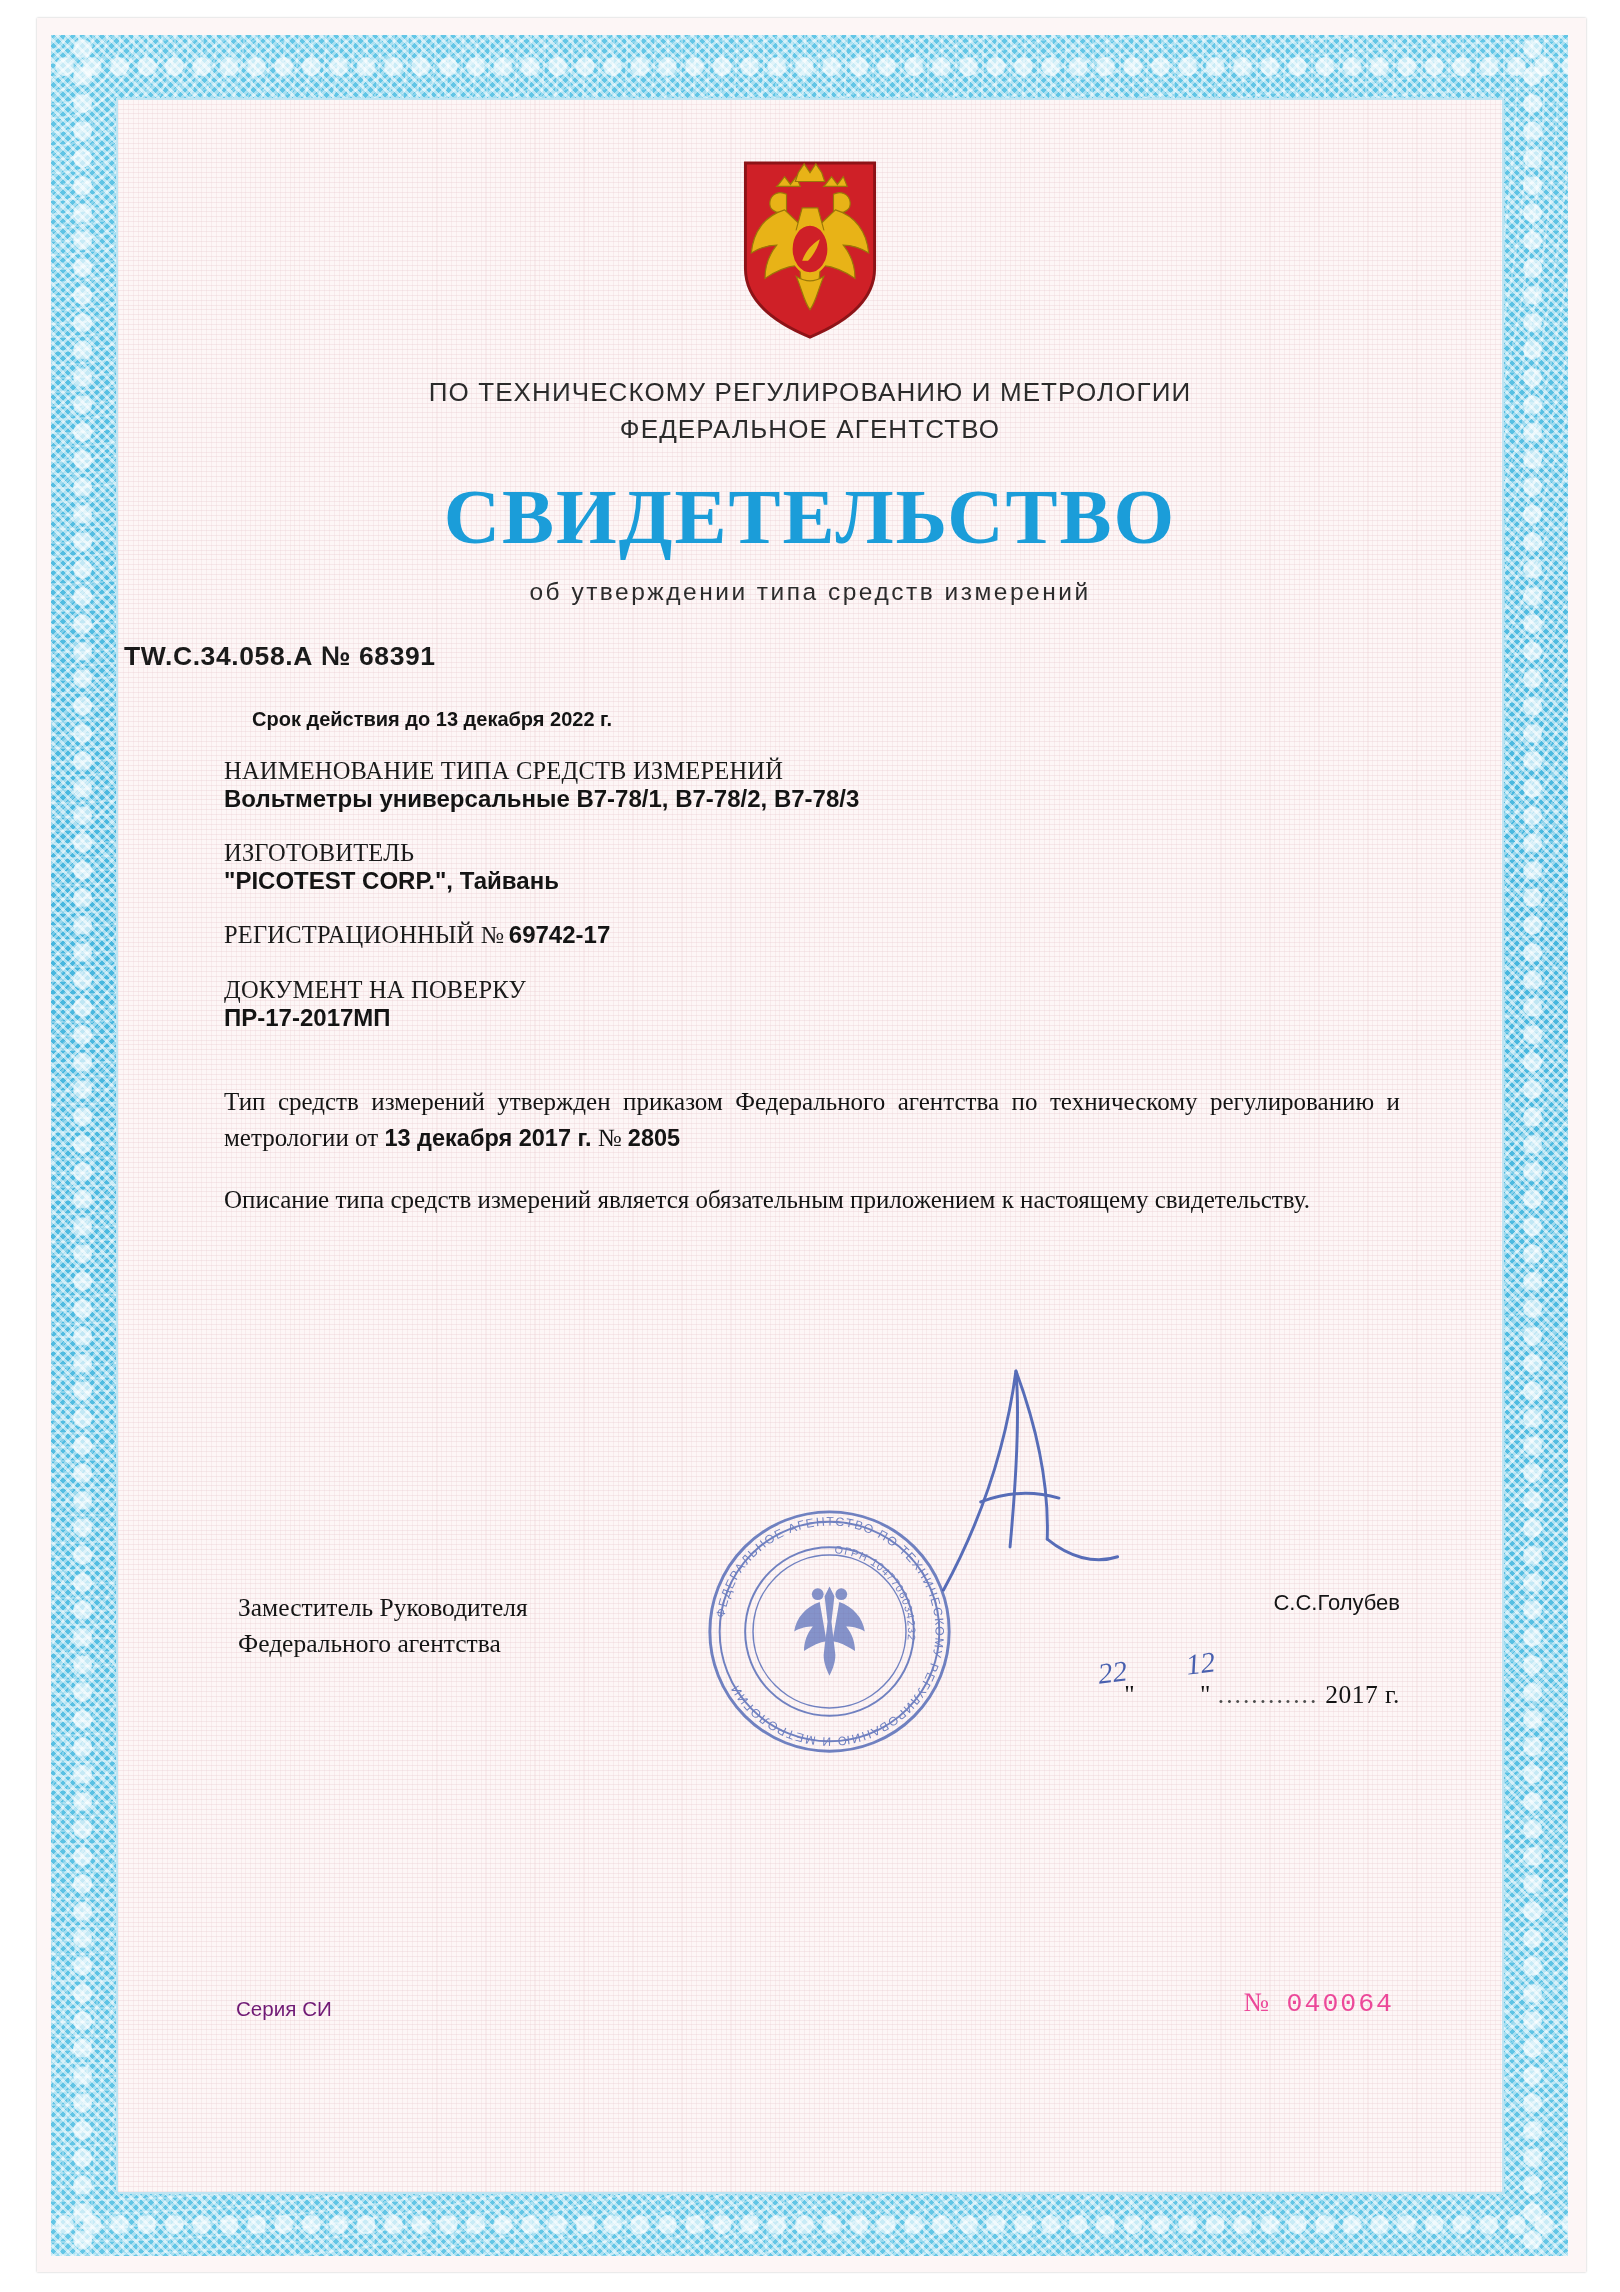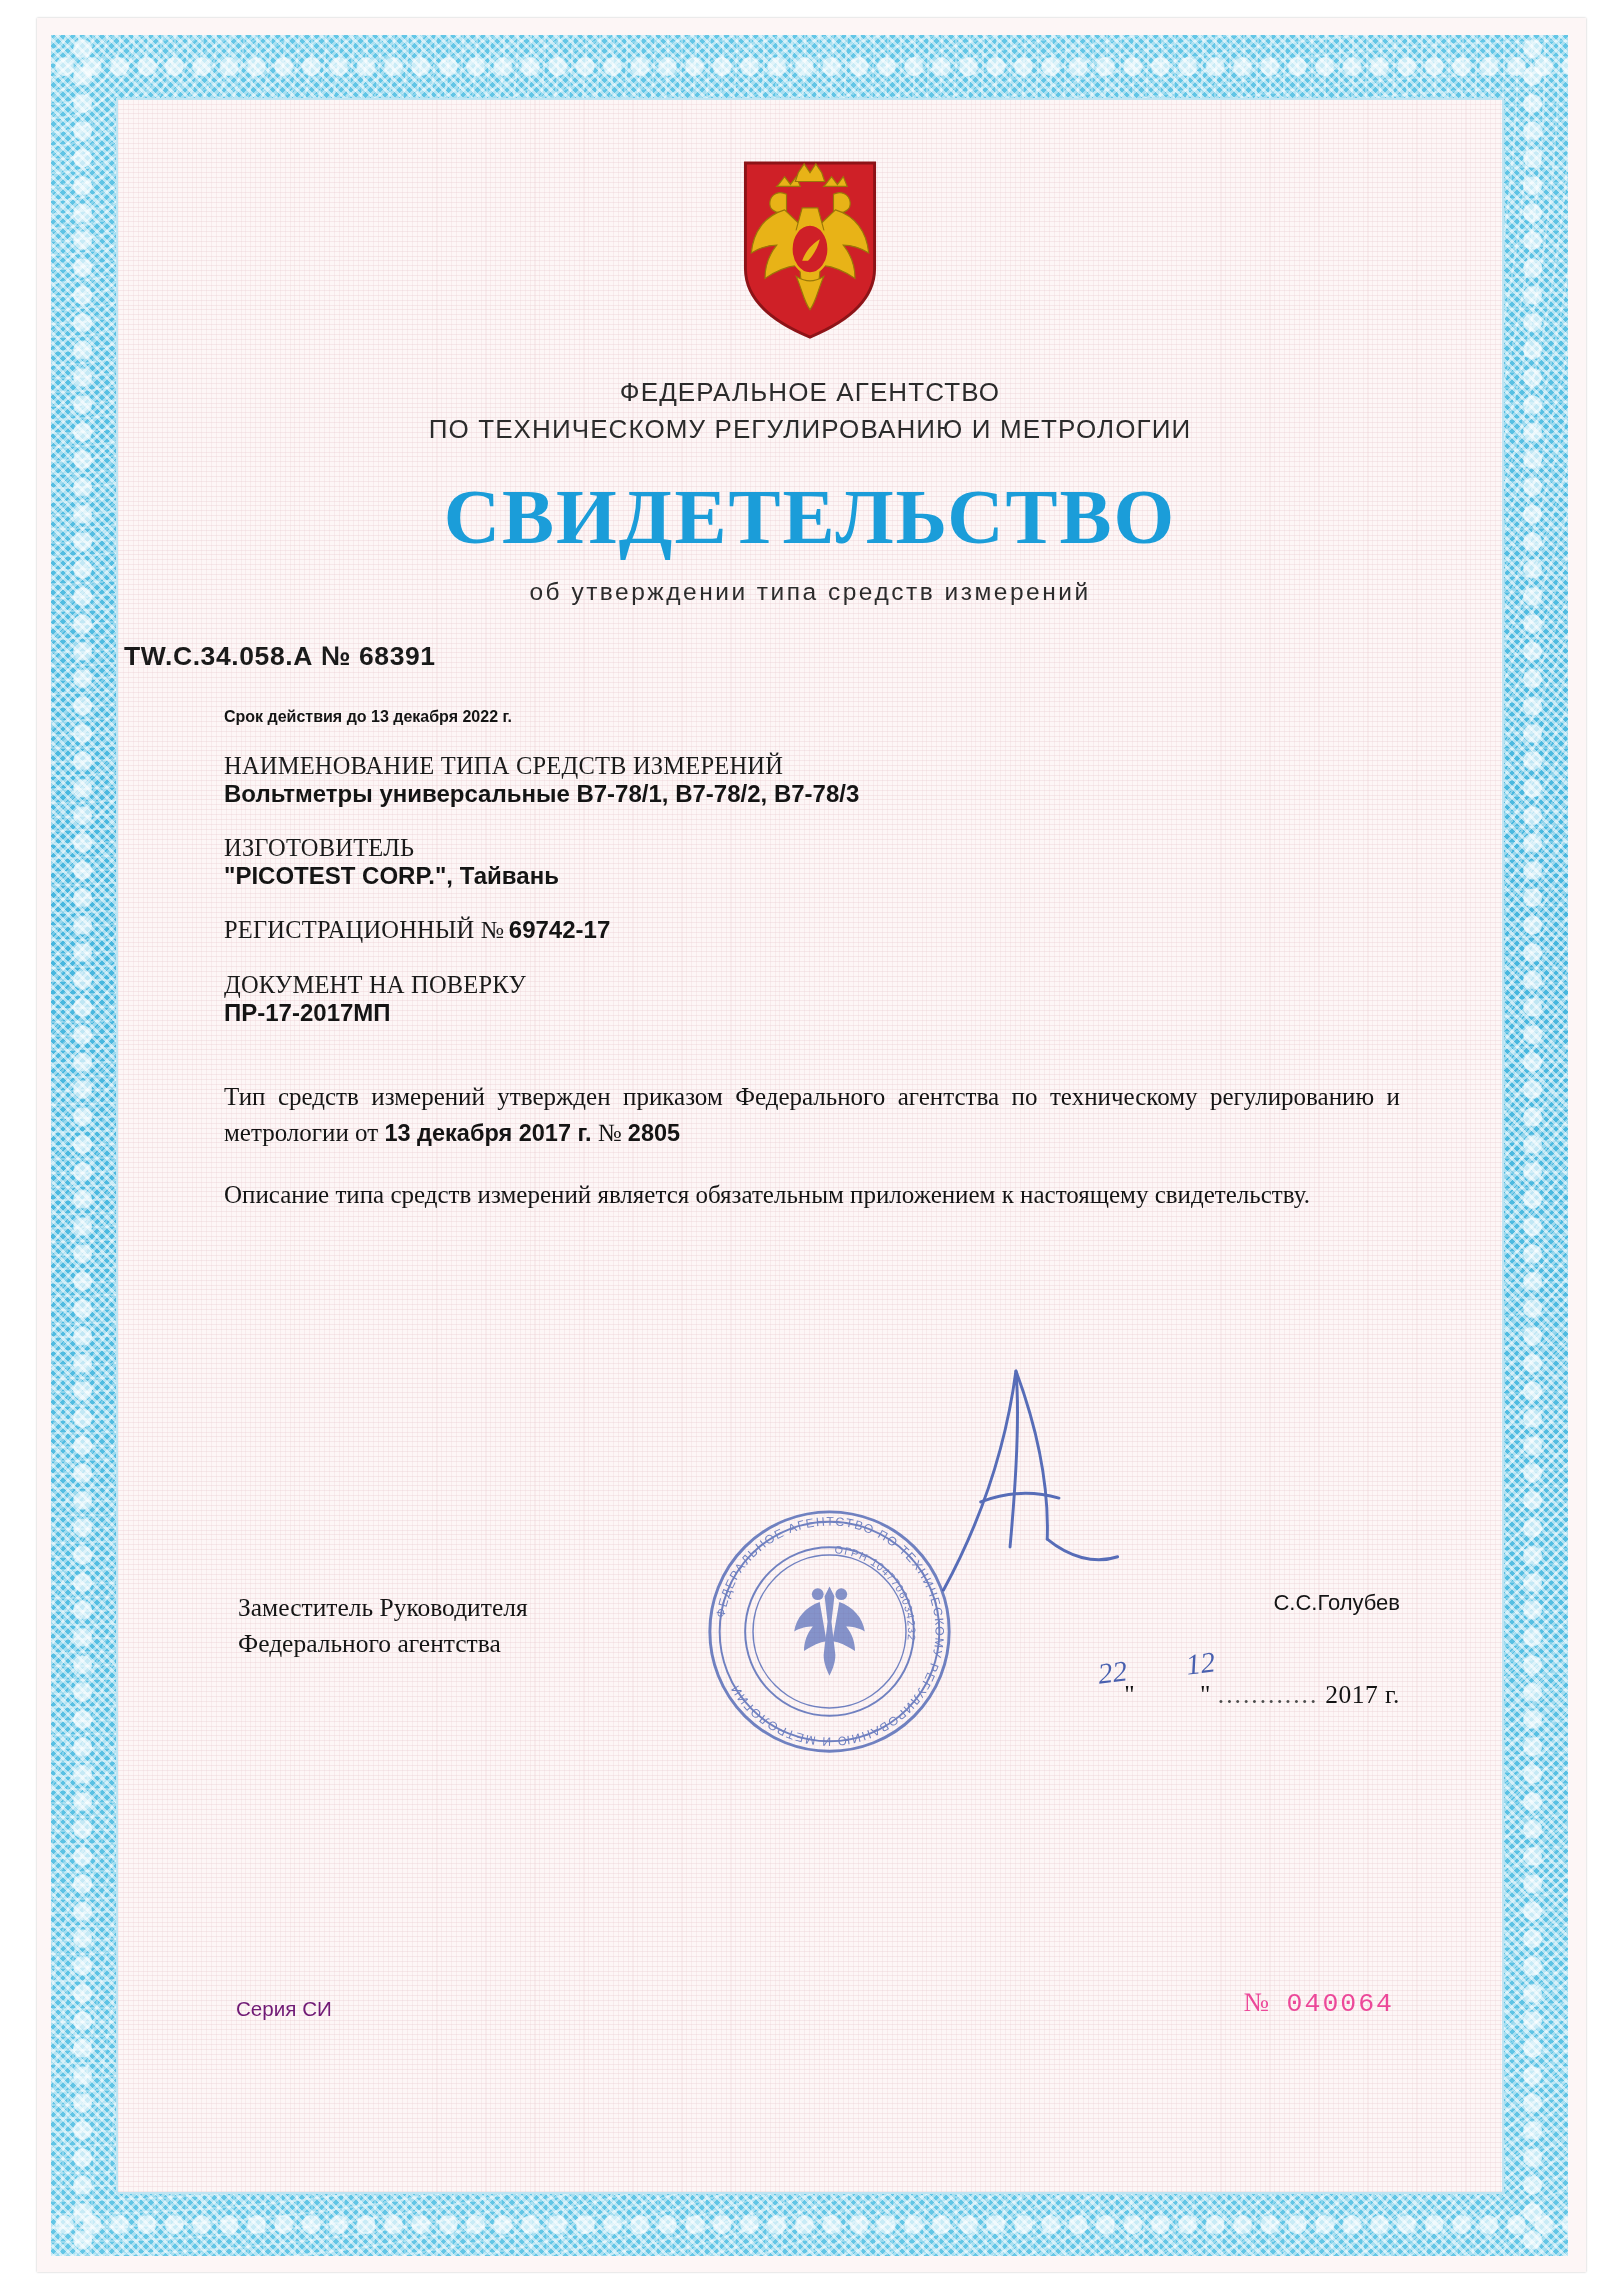--- a/index.html
+++ b/index.html
@@ -172,25 +172,26 @@
     letter-spacing: 0.2px;
   }
   .val-bold {
     font-family: "Liberation Sans", sans-serif;
     font-size: 24px;
     font-weight: bold;
     color: #141414;
   }
   .validity {
     font-family: "Liberation Sans", sans-serif;
-    font-size: 16px;
+    font-size: 20px;
     font-weight: bold;
     color: #141414;
     margin-bottom: 25.5px;
     display: block;
+    margin-left: 28px;
   }
   .gap-md { height: 21.6px; }
 
   .para {
     font-family: "Liberation Serif", serif;
     font-size: 25px;
     line-height: 1.45;
     color: #141414;
     text-align: justify;
     margin-top: 25.5px;
@@ -318,22 +319,22 @@
 
           <path d="M62 120 c6 14 8 26 14 34 c6 -8 8 -20 14 -34 c-10 6 -18 6 -28 0 z"></path>
         </g>
 
         <ellipse cx="76" cy="92" rx="19" ry="25" fill="#cf2027" stroke="#e8b317" stroke-width="2.5"></ellipse>
         <path d="M68 104 c4 -12 12 -18 18 -22 c-2 8 -6 16 -12 22 z" fill="#e8b317"></path>
       </svg>
     </div>
 
     <div class="agency">
+      <div>ПО ТЕХНИЧЕСКОМУ РЕГУЛИРОВАНИЮ И МЕТРОЛОГИИ</div>
       <div>ФЕДЕРАЛЬНОЕ АГЕНТСТВО</div>
-      <div>ПО ТЕХНИЧЕСКОМУ РЕГУЛИРОВАНИЮ И МЕТРОЛОГИИ</div>
     </div>
 
     <div class="title">СВИДЕТЕЛЬСТВО</div>
     <div class="subtitle">об утверждении типа средств измерений</div>
     <div class="doc-number">TW.C.34.058.А  №  68391</div>
 
     <div class="fields">
 
       <span class="validity">Срок действия до  13 декабря 2022 г.</span>
 

